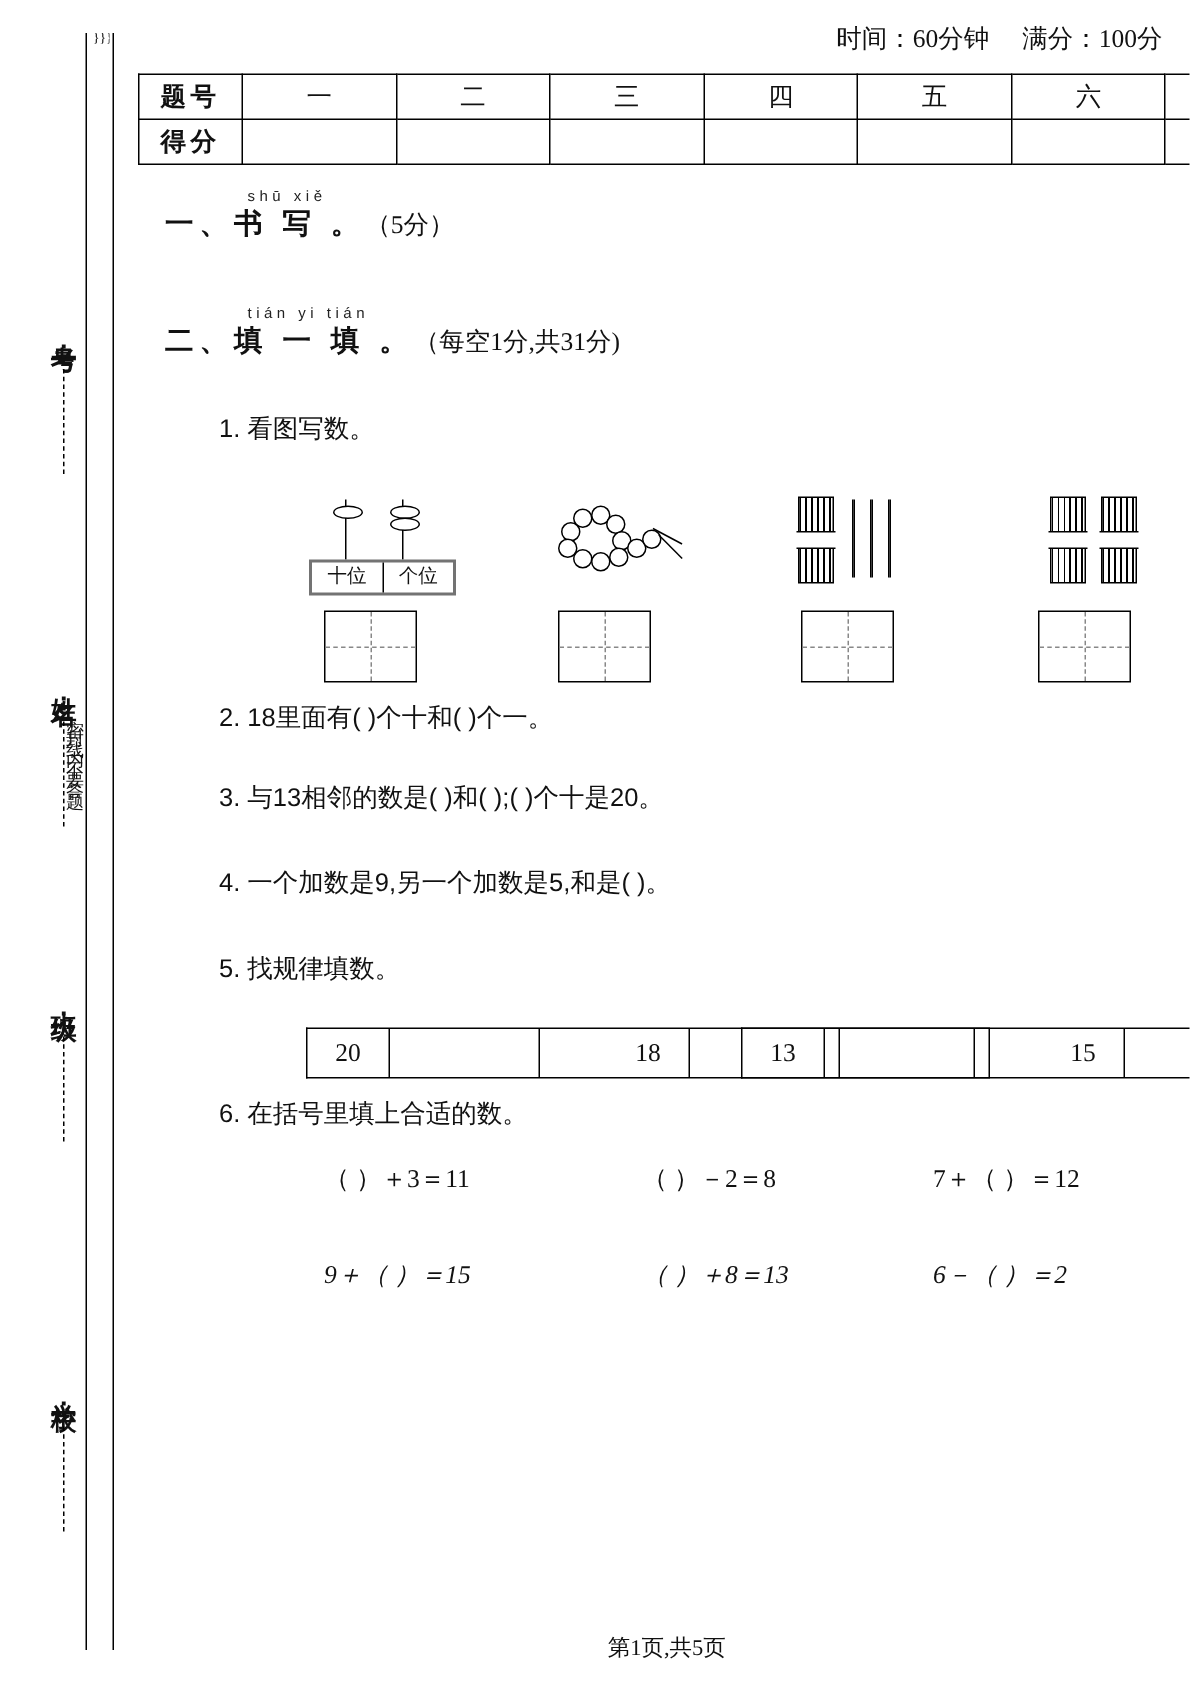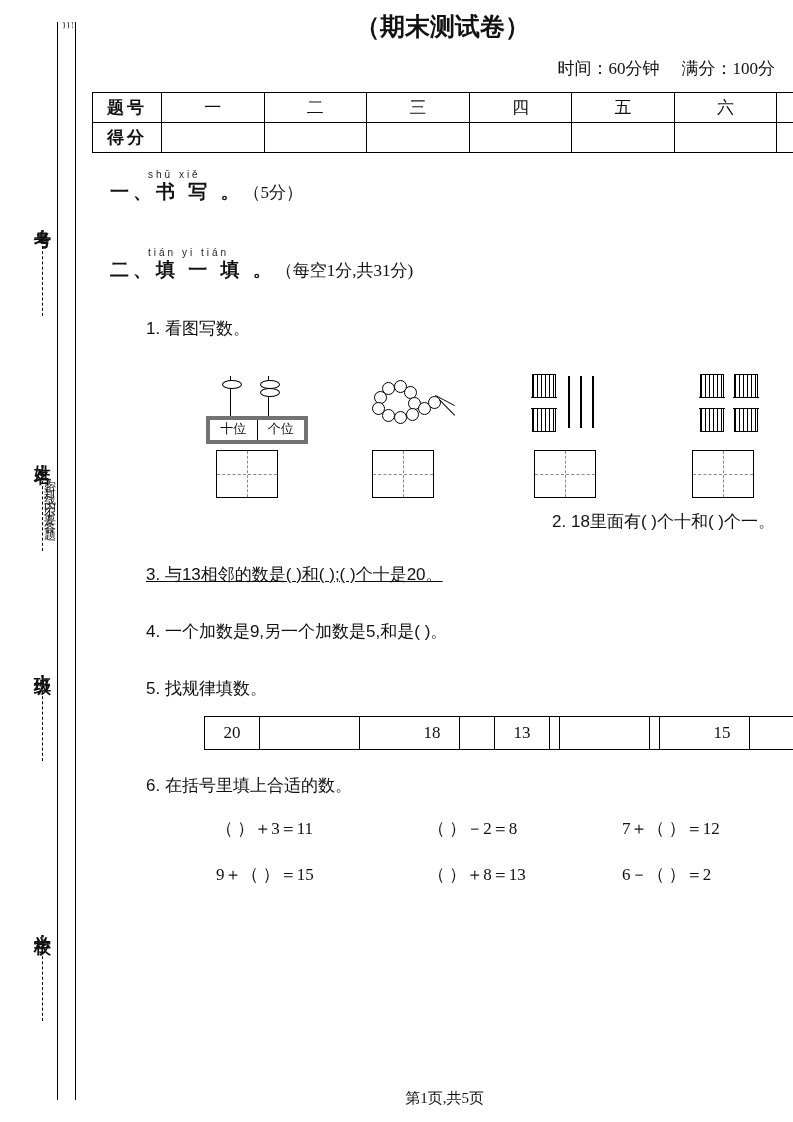--- a/index.html
+++ b/index.html
@@ -138,21 +138,21 @@
   
   .section {
     margin: 0 18px;
     position: relative;
   }
   .pinyin {
     font-size: 10px;
     font-family: "Liberation Sans", sans-serif;
     letter-spacing: 3px;
     color: #222;
-    margin-left: 38px;
+    margin-left: 55px;
   }
   .sec-title {
     font-size: 19px;
     font-weight: bold;
     font-family: "Liberation Sans", sans-serif;
     margin-top: -1px;
   }
   .sec-title .han { letter-spacing: 4px; }
   .sec-title .note {
     font-weight: normal;
@@ -211,21 +211,21 @@
     width: 18px; height: 7px;
     border: 1px solid #000;
     border-radius: 50%;
     background: #fff;
   }
   .abacus .labels {
     position: absolute;
     left: 0; top: 40px;
     width: 94px; height: 20px;
     display: flex;
-    border: 4px solid #737373;
+    border: 2px solid #737373;
   }
   .abacus .labels div {
     flex: 1;
     text-align: center;
     font-size: 13px;
     line-height: 18px;
     font-family: "Liberation Sans", sans-serif;
   }
   .abacus .labels div + div { border-left: 1px solid #000; }
 
@@ -273,21 +273,21 @@
   }
 
   
   .strip-row {
     position: relative;
     height: 40px;
     margin-left: 36px;
   }
   .strip {
     position: absolute;
-    top: 0;
+    top: 12px;
     display: flex;
     border: 1px solid #000;
     border-right: none;
     gap: 45px;
   }
   .strip .cell {
     width: 54px;
     height: 32px;
     border-right: 1px solid #000;
     text-align: center;
@@ -333,21 +333,20 @@
   <div class="side-labels">
     <div class="side-label sl-kaohao"><span>考号：</span><span class="dashline"></span></div>
     <div class="side-label sl-xingming"><span>姓名：</span><span class="dashline"></span></div>
     <div class="side-label sl-banji"><span>班级：</span><span class="dashline"></span></div>
     <div class="side-label sl-xuexiao"><span>学校：</span><span class="dashline"></span></div>
   </div>
 </div>
 
 <div class="sheet">
 
-  <div class="subtitle">（期末测试卷）</div>
 
   <div class="meta">
     <span>时间：60分钟</span><span class="gap"></span><span>满分：100分</span>
   </div>
 
   <table class="score">
     <tbody>
         <tr>
       <td class="head">题号</td>
       <td>一</td>
@@ -449,25 +448,25 @@
           <div class="bundle" style="left:52px;"></div>
         </div>
         <div class="answer-box">
             <span class="cross-v"></span>
             <span class="cross-h"></span>
           </div>
       </div>
     </div>
   </div>
 
-  <div class="section" style="margin-top:6px;text-align:right;">
+  <div class="section" style="margin-top:6px;">
     <div class="q">2. 18里面有(        )个十和(        )个一。</div>
   </div>
 
-  <div class="section" style="margin-top:30px;text-decoration:underline;">
+  <div class="section" style="margin-top:30px;">
     <div class="q">3. 与13相邻的数是(        )和(        );(        )个十是20。</div>
   </div>
 
   <div class="section" style="margin-top:34px;">
     <div class="q">4. 一个加数是9,另一个加数是5,和是(        )。</div>
   </div>
 
   <div class="section" style="margin-top:34px;">
     <div class="q">5. 找规律填数。</div>
     <div class="strip-row" style="margin-top:16px;">
@@ -489,21 +488,21 @@
 
   <div class="section" style="margin-top:18px;">
     <div class="q">6. 在括号里填上合适的数。</div>
 
     <div class="eq-row" style="margin-top:20px;">
       <div class="eq c1">（        ）＋3＝11</div>
       <div class="eq c2">（        ）－2＝8</div>
       <div class="eq c3">7＋（        ）＝12</div>
     </div>
 
-    <div class="eq-row" style="margin-top:6px;">
+    <div class="eq-row" style="margin-top:24px;font-style:italic;">
       <div class="eq c1">9＋（        ）＝15</div>
       <div class="eq c2">（        ）＋8＝13</div>
       <div class="eq c3">6－（        ）＝2</div>
     </div>
   </div>
 
   <div class="footer">第1页,共5页</div>
 </div>
 
 </body></html>

